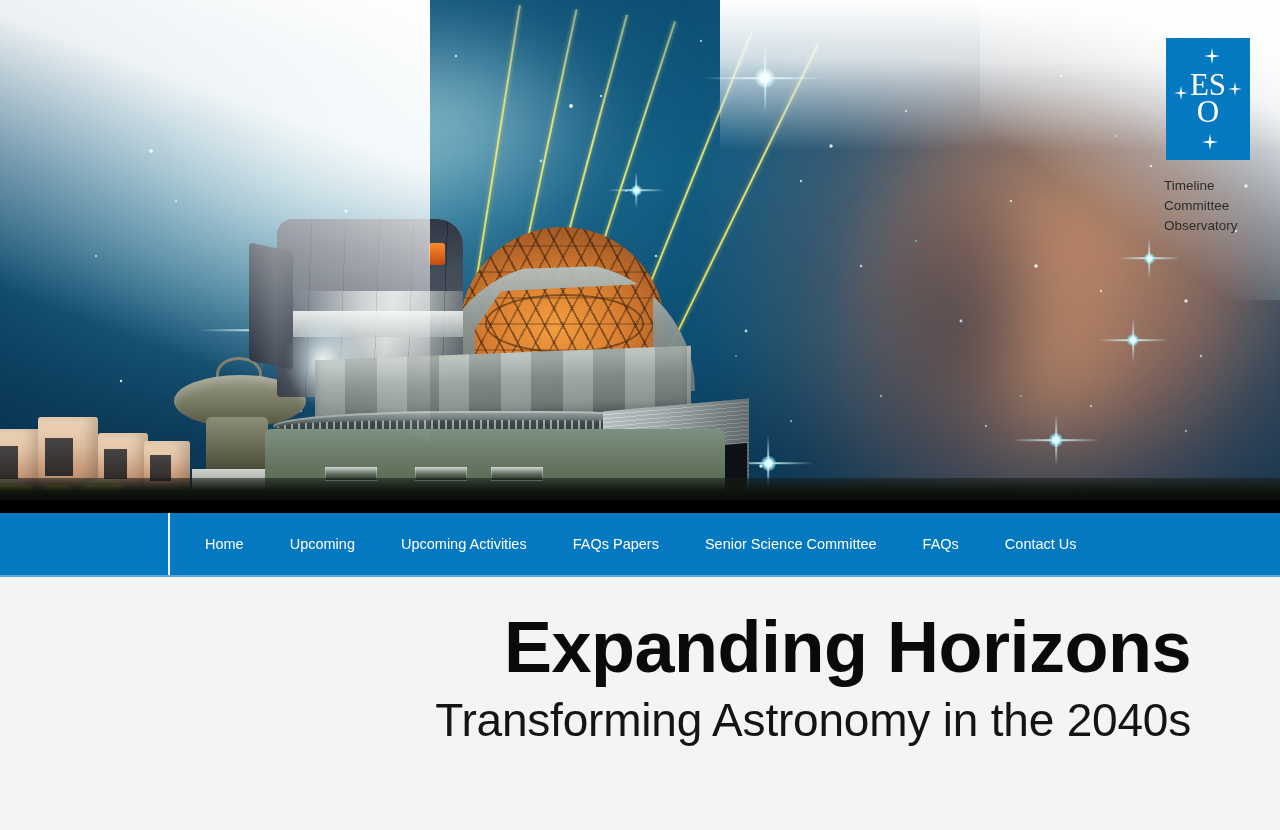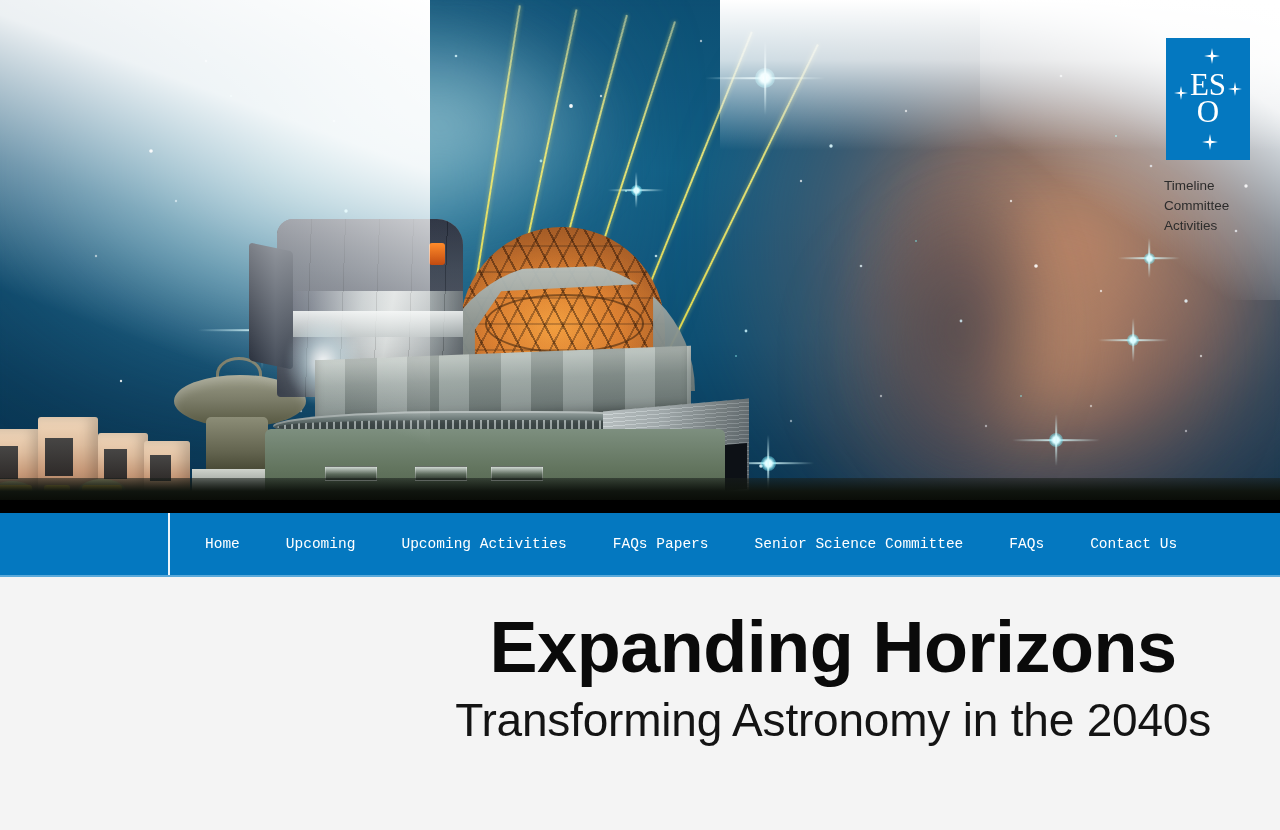--- a/index.html
+++ b/index.html
@@ -357,31 +357,31 @@
     position:absolute; left:0; top:513px; width:1280px; height:62px;
     background:#0478c0;
   }
   .nav-divider{
     position:absolute; left:168px; top:0; width:2px; height:62px;
     background:rgba(255,255,255,.92);
   }
   .nav-list{ position:absolute; left:168px; top:0; height:62px; display:flex; align-items:center; }
   .nav-item{
     color:#ffffff; font-size:14.5px; line-height:1; text-decoration:none;
-    padding:0 20px; margin:0 3px; white-space:nowrap; cursor:pointer;font-family:Liberation Mono, monospace;
+    padding:0 20px; margin:0 3px; white-space:nowrap; cursor:pointer;
   }
   .nav-item:first-child{ margin-left:17px; }
   .nav-underline{
     position:absolute; left:0; top:62px; width:1280px; height:2px;
     background:#5aa9da;
   }
 
   
   .content{ position:absolute; left:0; top:577px; width:1280px; height:253px; background:#f4f4f4; }
-  .title-wrap{ position:absolute; right:69px; top:32px; text-align:center; }
+  .title-wrap{ position:absolute; right:89px; top:32px; text-align:right; }
   .title{
     font-size:72px; font-weight:bold; color:#0a0a0a; line-height:1.06;
     letter-spacing:-.5px;
   }
   .subtitle{
     margin-top:10px; font-size:46px; font-weight:normal; color:#141414; line-height:1.12;
     letter-spacing:-.2px;
   }
 </style>
 </head>
@@ -499,21 +499,21 @@
       <div class="star4 s-right"></div>
       <div class="star4 s-bot"></div>
       <div class="eso-letters">
         <span class="eso-es">ES</span>
         <span class="eso-o">O</span>
       </div>
     </div>
     <div class="eso-name">
       <div>Timeline</div>
       <div>Committee</div>
-      <div>Activities</div>
+      <div>Observatory</div>
     </div>
   </div>
 
   <div class="blackband"></div>
 
   <nav class="nav">
     <div class="nav-divider"></div>
     <div class="nav-list">
       <a class="nav-item" href="#">Home</a>
       <a class="nav-item" href="#">Upcoming</a>

